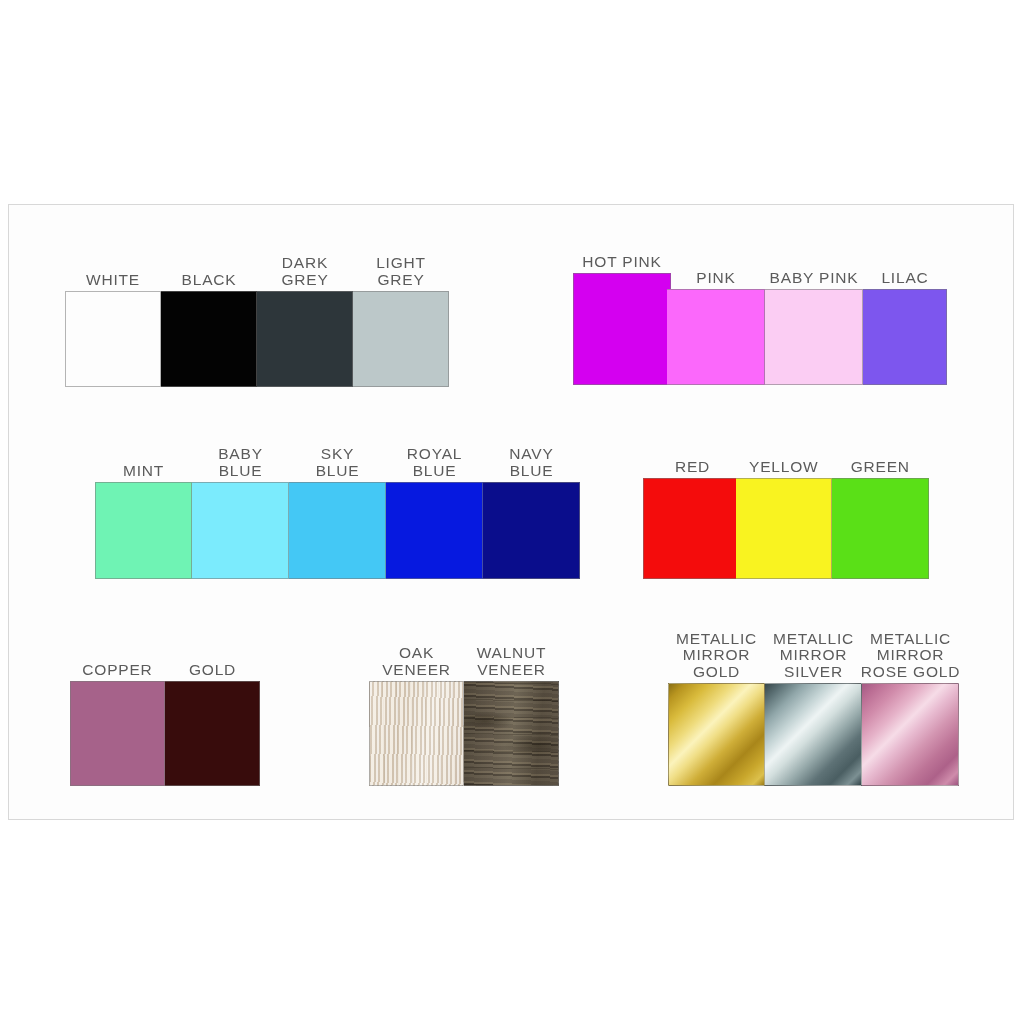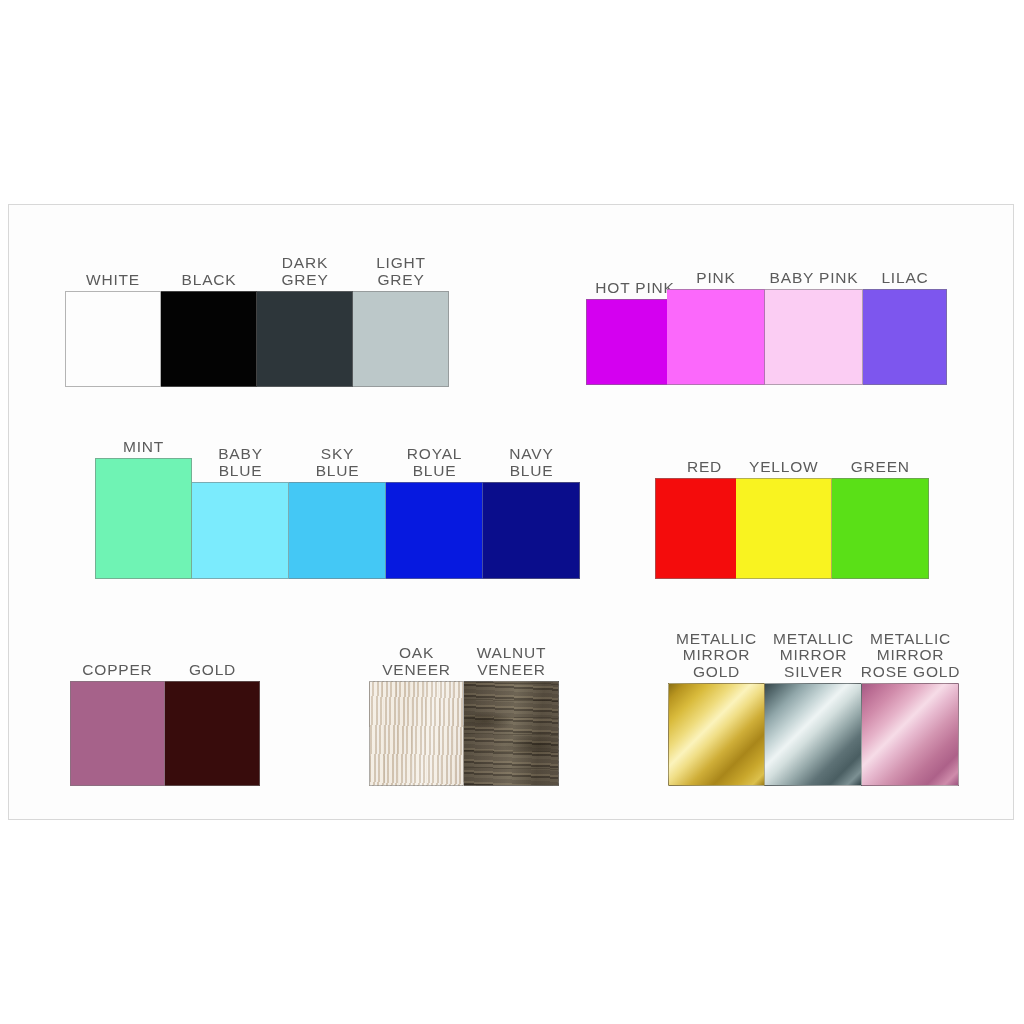--- a/index.html
+++ b/index.html
@@ -156,42 +156,42 @@
         <div class="cell" style="left: 288px; width: 96px; height: 96px;">
           <span class="cell-label">LIGHT
 GREY</span>
           <div class="swatch" style="background-color: rgb(188, 200, 201);"></div>
         </div>
       </div>
     </div>
 
     <div class="group" id="g-pinks" style="left: 560px; top: 84px; width: 392px; height: 96px;">
       <div class="group-inner">
-        <div class="cell" style="left: 17px; width: 98px; height: 86px;">
+        <div class="cell" style="left: 4px; width: 98px; height: 112px;">
           <span class="cell-label">HOT PINK</span>
           <div class="swatch" style="background-color: rgb(212, 0, 240);"></div>
         </div>
         <div class="cell" style="left: 98px; width: 98px; height: 96px;">
           <span class="cell-label">PINK</span>
           <div class="swatch" style="background-color: rgb(251, 104, 251);"></div>
         </div>
         <div class="cell" style="left: 196px; width: 98px; height: 96px;">
           <span class="cell-label">BABY PINK</span>
           <div class="swatch" style="background-color: rgb(251, 205, 243);"></div>
         </div>
         <div class="cell" style="left: 294px; width: 84px; height: 96px;">
           <span class="cell-label">LILAC</span>
           <div class="swatch" style="background-color: rgb(125, 86, 238);"></div>
         </div>
       </div>
     </div>
 
     <div class="group" id="g-blues" style="left: 86px; top: 277px; width: 485px; height: 97px;">
       <div class="group-inner">
-        <div class="cell" style="left: 0px; width: 97px; height: 121px;">
+        <div class="cell" style="left: 0px; width: 97px; height: 97px;">
           <span class="cell-label">MINT</span>
           <div class="swatch" style="background-color: rgb(111, 243, 180);"></div>
         </div>
         <div class="cell" style="left: 97px; width: 97px; height: 97px;">
           <span class="cell-label">BABY
 BLUE</span>
           <div class="swatch" style="background-color: rgb(123, 235, 253);"></div>
         </div>
         <div class="cell" style="left: 194px; width: 97px; height: 97px;">
           <span class="cell-label">SKY
@@ -206,21 +206,21 @@
         <div class="cell" style="left: 388px; width: 97px; height: 97px;">
           <span class="cell-label">NAVY
 BLUE</span>
           <div class="swatch" style="background-color: rgb(10, 13, 140);"></div>
         </div>
       </div>
     </div>
 
     <div class="group" id="g-brights" style="left: 630px; top: 273px; width: 289.5px; height: 101px;">
       <div class="group-inner">
-        <div class="cell" style="left: 16px; width: 99px; height: 101px;">
+        <div class="cell" style="left: 4px; width: 99px; height: 101px;">
           <span class="cell-label">RED</span>
           <div class="swatch" style="background-color: rgb(244, 12, 12);"></div>
         </div>
         <div class="cell" style="left: 96.5px; width: 96.5px; height: 101px;">
           <span class="cell-label">YELLOW</span>
           <div class="swatch" style="background-color: rgb(249, 243, 32);"></div>
         </div>
         <div class="cell" style="left: 193px; width: 96.5px; height: 101px;">
           <span class="cell-label">GREEN</span>
           <div class="swatch" style="background-color: rgb(90, 224, 23);"></div>

